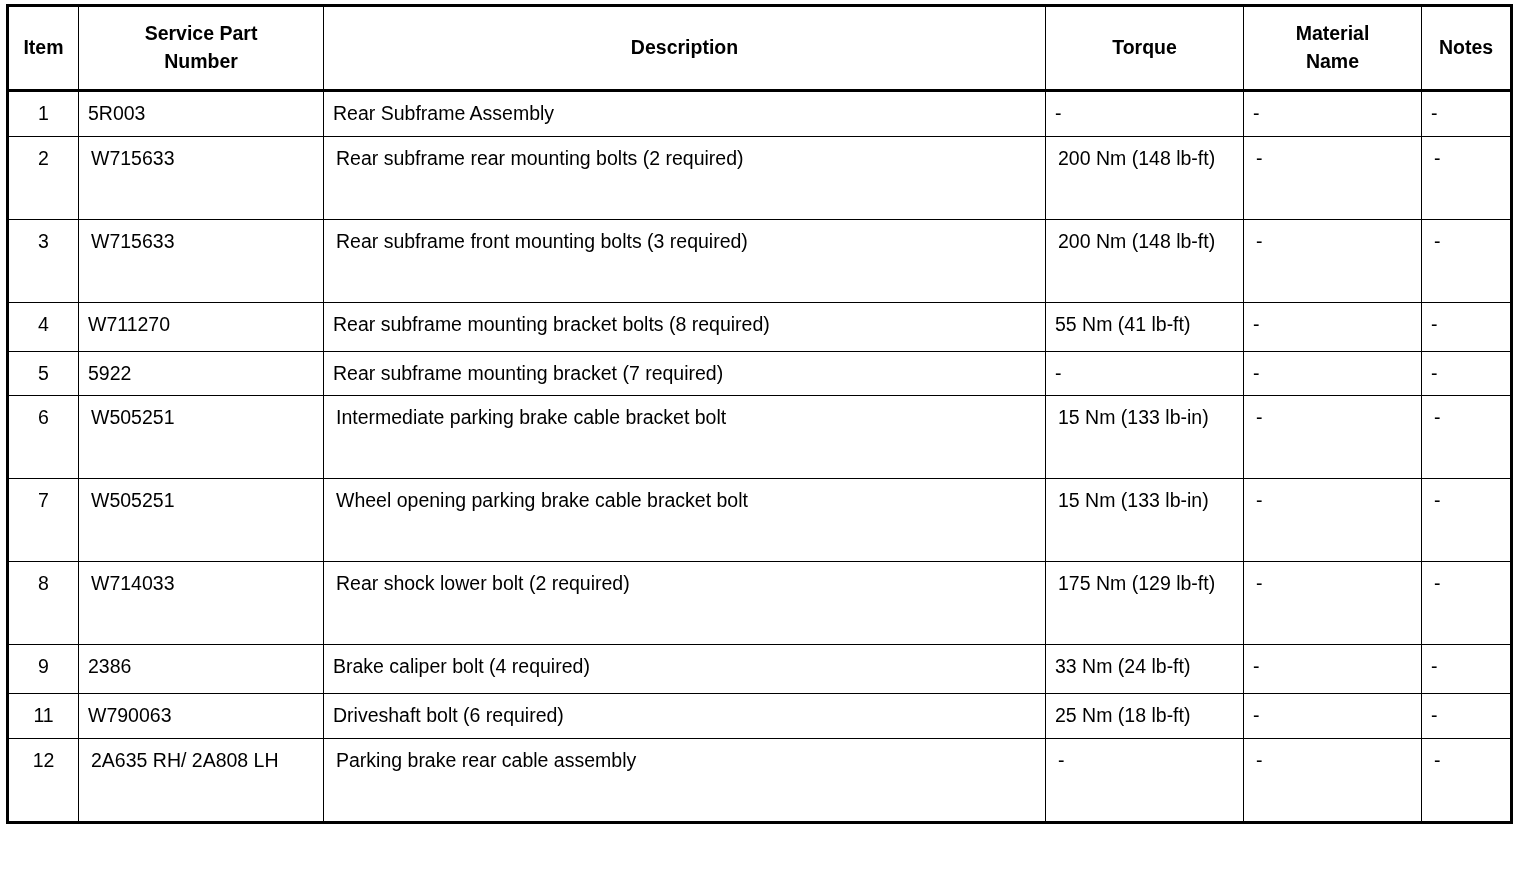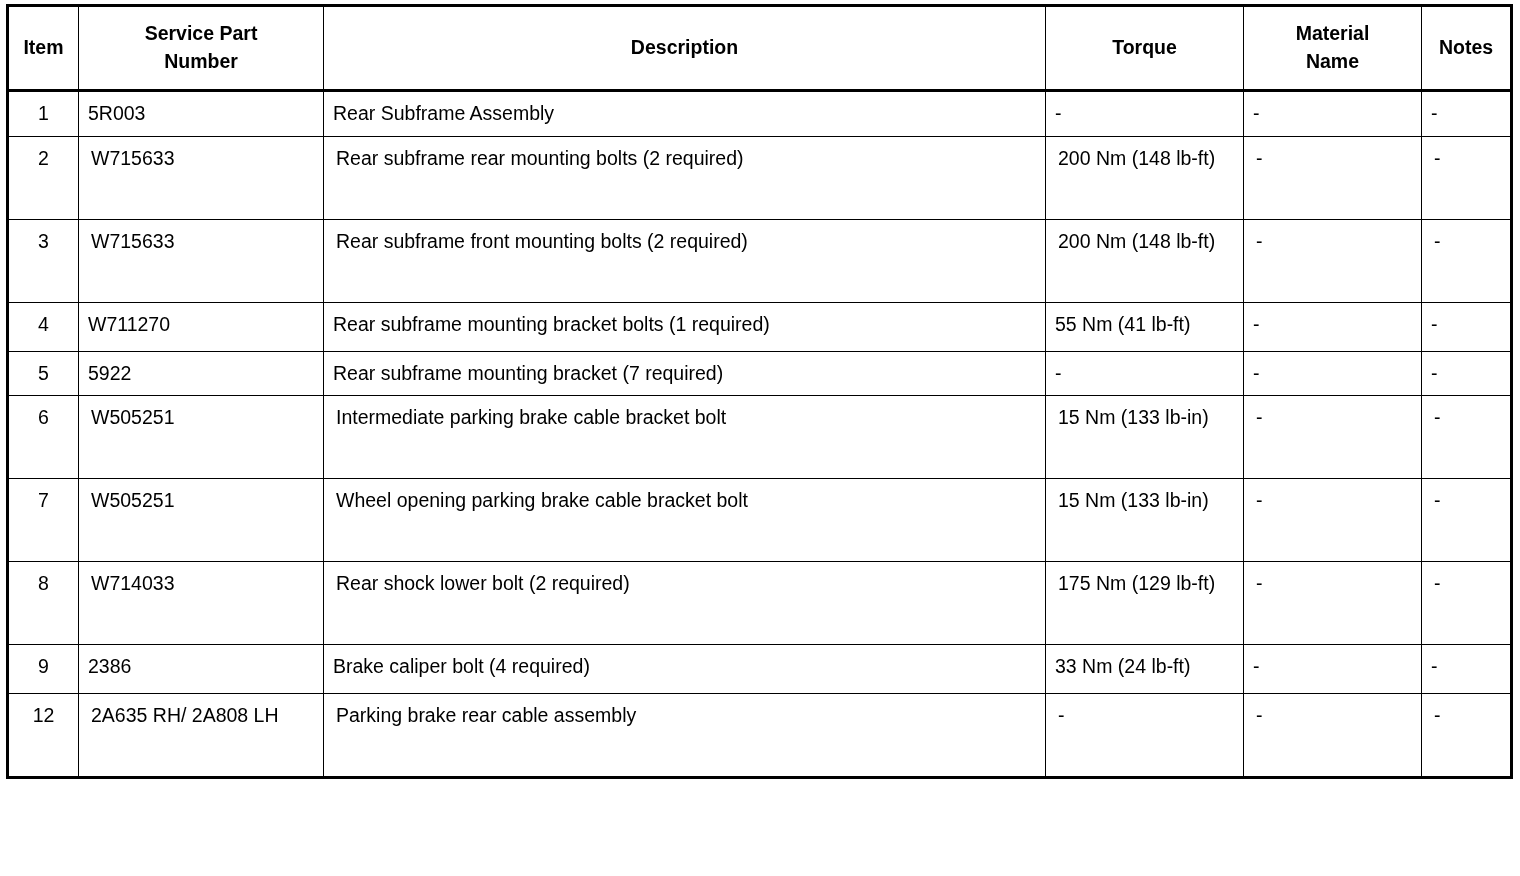--- a/index.html
+++ b/index.html
@@ -128,29 +128,29 @@
           <td class="cell-item">2</td>
           <td class="cell-part">W715633</td>
           <td class="cell-desc">Rear subframe rear mounting bolts (2 required)</td>
           <td class="cell-torque">200 Nm (148 lb-ft)</td>
           <td class="cell-material">-</td>
           <td class="cell-notes">-</td>
         </tr>
         <tr class="r-h2">
           <td class="cell-item">3</td>
           <td class="cell-part">W715633</td>
-          <td class="cell-desc">Rear subframe front mounting bolts (2 required)</td>
+          <td class="cell-desc">Rear subframe front mounting bolts (3 required)</td>
           <td class="cell-torque">200 Nm (148 lb-ft)</td>
           <td class="cell-material">-</td>
           <td class="cell-notes">-</td>
         </tr>
         <tr class="r-h1">
           <td class="cell-item">4</td>
           <td class="cell-part">W711270</td>
-          <td class="cell-desc">Rear subframe mounting bracket bolts (1 required)</td>
+          <td class="cell-desc">Rear subframe mounting bracket bolts (8 required)</td>
           <td class="cell-torque">55 Nm (41 lb-ft)</td>
           <td class="cell-material">-</td>
           <td class="cell-notes">-</td>
         </tr>
         <tr class="r-h3">
           <td class="cell-item">5</td>
           <td class="cell-part">5922</td>
           <td class="cell-desc">Rear subframe mounting bracket (7 required)</td>
           <td class="cell-torque">-</td>
           <td class="cell-material">-</td>
@@ -181,20 +181,28 @@
           <td class="cell-notes">-</td>
         </tr>
         <tr class="r-h1">
           <td class="cell-item">9</td>
           <td class="cell-part">2386</td>
           <td class="cell-desc">Brake caliper bolt (4 required)</td>
           <td class="cell-torque">33 Nm (24 lb-ft)</td>
           <td class="cell-material">-</td>
           <td class="cell-notes">-</td>
         </tr>
+        <tr class="r-h3">
+          <td class="cell-item">11</td>
+          <td class="cell-part">W790063</td>
+          <td class="cell-desc">Driveshaft bolt (6 required)</td>
+          <td class="cell-torque">25 Nm (18 lb-ft)</td>
+          <td class="cell-material">-</td>
+          <td class="cell-notes">-</td>
+        </tr>
         <tr class="r-h2">
           <td class="cell-item">12</td>
           <td class="cell-part">2A635 RH/ 2A808 LH</td>
           <td class="cell-desc">Parking brake rear cable assembly</td>
           <td class="cell-torque">-</td>
           <td class="cell-material">-</td>
           <td class="cell-notes">-</td>
         </tr>
       </tbody>
   </table>

